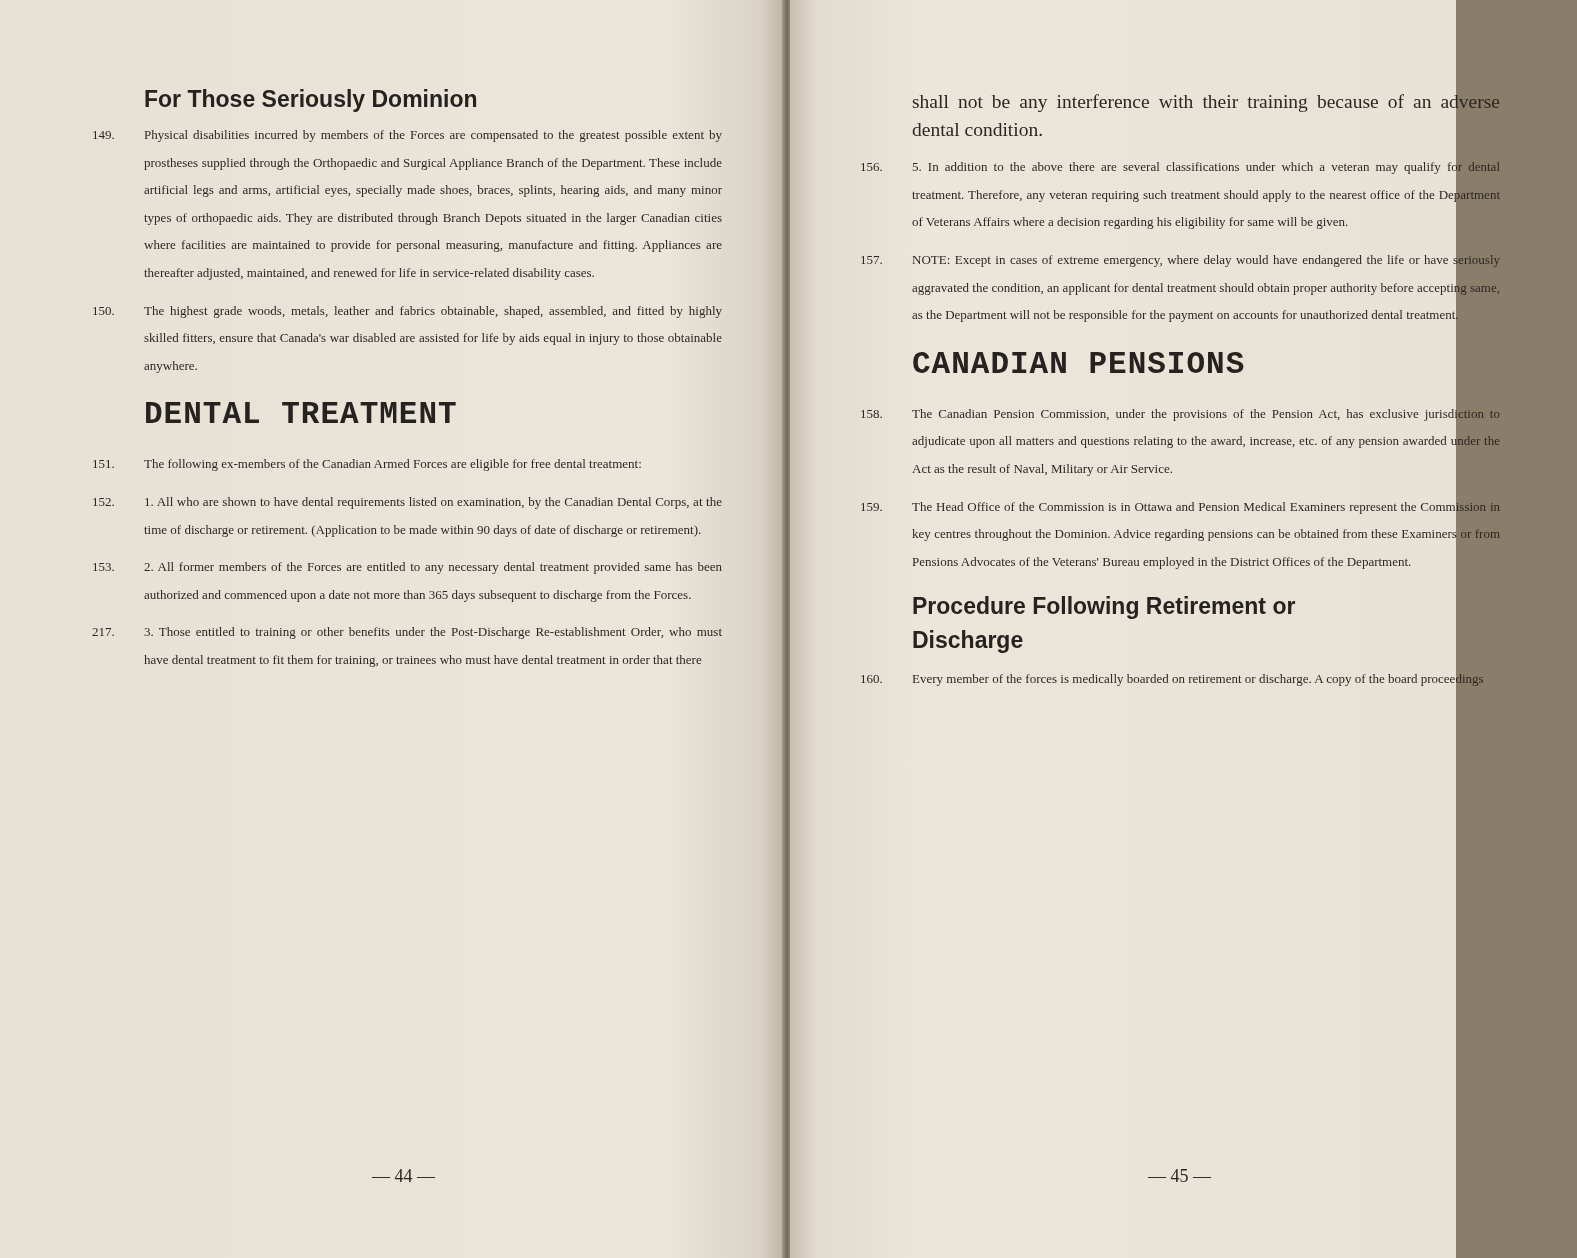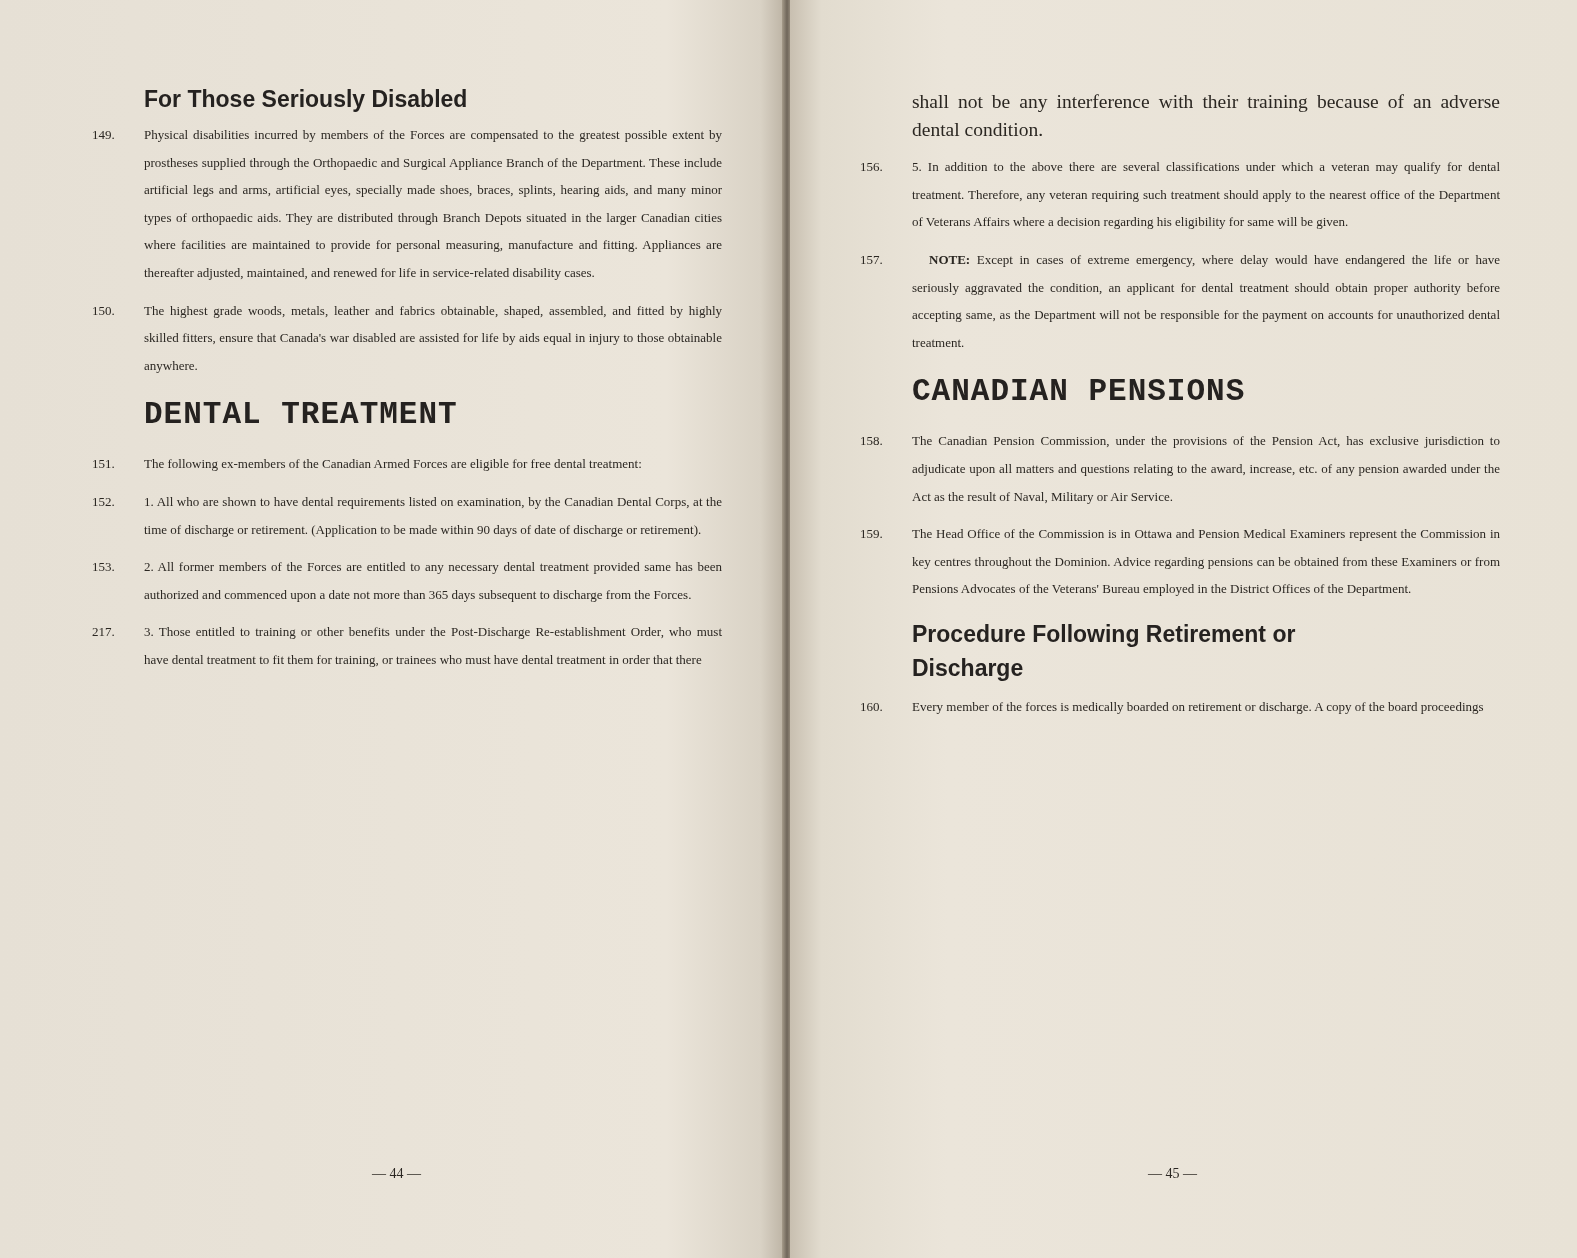--- a/index.html
+++ b/index.html
@@ -8,50 +8,50 @@
     background:#8a7d6a;
     font-family:"Liberation Serif", "DejaVu Serif", serif;
     color:#2b2722;
     position:relative;
   }
   .page {
     position:absolute; top:0; height:1258px;
     background:#e9e3d8;
   }
   .page.left { left:0; width:784px; background:linear-gradient(to right,#e6e0d5 0%,#ebe5da 85%,#d9d2c5 97%,#bdb4a5 100%); }
-  .page.right { left:790px; width:787px; background:linear-gradient(to right,#c8bfb0 0%,#e2dccf 4%,#ebe5da 20%,#e8e2d6 100%); }
+  .page.right { left:790px; width:666px; background:linear-gradient(to right,#c8bfb0 0%,#e2dccf 4%,#ebe5da 20%,#e8e2d6 100%); }
   .gutter { position:absolute; left:782px; width:10px; top:0; height:1258px; background:linear-gradient(to right,#a69c8b,#6f665a,#a69c8b); }
   .col { position:absolute; }
   .left .col { left:92px; top:86px; width:630px; }
   .right .col { left:70px; top:88px; width:640px; }
   .h-sub {
     font-family:"Liberation Sans","DejaVu Sans",sans-serif;
     font-weight:bold; font-size:23px; color:#252220;
     margin:0 0 8px 52px;
   }
   .h-main {
     font-family:Liberation Mono, monospace;
     font-weight:bold; font-size:31px; letter-spacing:1px; color:#252220;
     margin:18px 0 18px 52px;
   }
   .para { display:flex; font-size:13px; line-height:27.6px; margin-bottom:10px; }
   .para .num { width:52px; flex:none; }
   .para .txt { flex:1; text-align:justify; }
   .cont { font-size:19.5px; line-height:27.6px; margin-left:52px; text-align:justify; margin-bottom:10px; }
-  .note-label { font-weight:bold;margin-left:17px; }
-  .folio { position:absolute; top:1166px; font-size:14px; }
+  .note-label { font-weight:normal; }
+  .folio { position:absolute; top:1166px; font-size:18px; }
   .left .folio { left:372px; }
   .right .folio { left:358px; }
 </style>
 </head>
 <body>
 
 <div class="page left">
   <div class="col">
-    <div class="h-sub">For Those Seriously Disabled</div>
+    <div class="h-sub">For Those Seriously Dominion</div>
 
     <div class="para">
       <span class="num">149.</span>
       <span class="txt">Physical disabilities incurred by members of the Forces are compensated to the greatest possible extent by prostheses supplied through the Orthopaedic and Surgical Appliance Branch of the Department. These include artificial legs and arms, artificial eyes, specially made shoes, braces, splints, hearing aids, and many minor types of orthopaedic aids. They are distributed through Branch Depots situated in the larger Canadian cities where facilities are maintained to provide for personal measuring, manufacture and fitting. Appliances are thereafter adjusted, maintained, and renewed for life in service-related disability cases.</span>
     </div>
     <div class="para">
       <span class="num">150.</span>
       <span class="txt">The highest grade woods, metals, leather and fabrics obtainable, shaped, assembled, and fitted by highly skilled fitters, ensure that Canada's war disabled are assisted for life by aids equal in injury to those obtainable anywhere.</span>
     </div>
 

